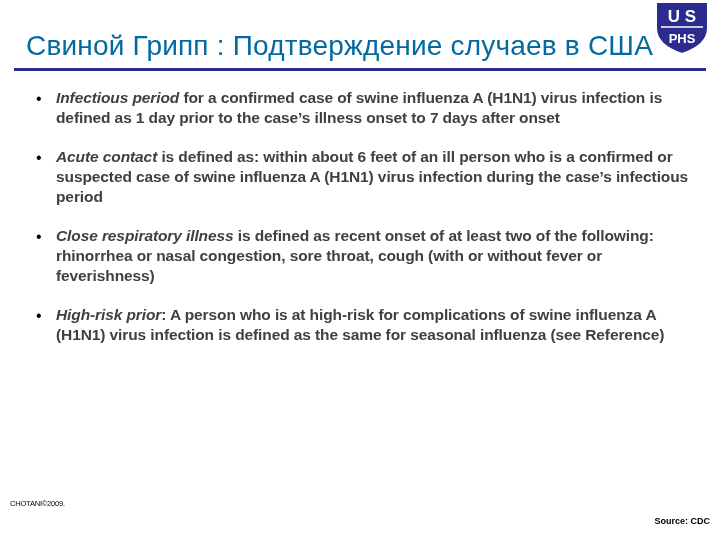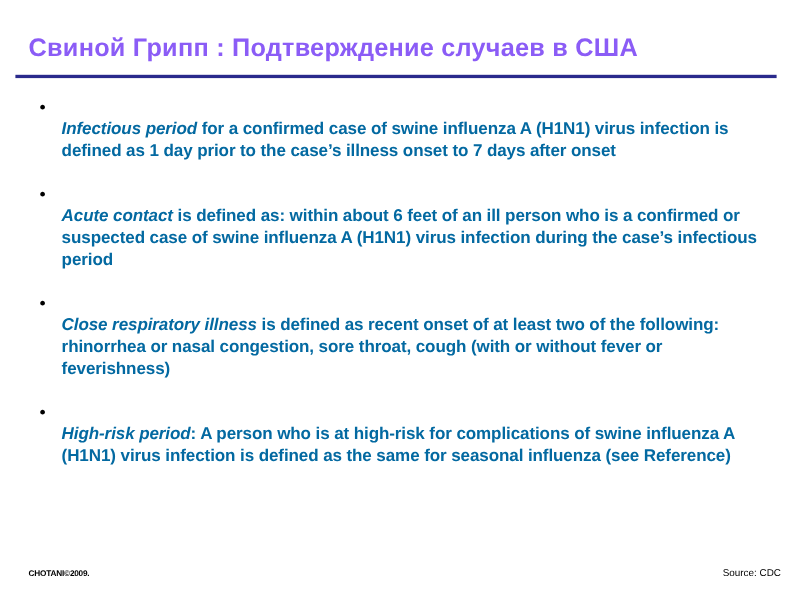--- a/index.html
+++ b/index.html
@@ -29,23 +29,23 @@
     height: 56px;
   }
   .logo svg { display: block; }
 
   
   .title {
     position: absolute;
     top: 30px;
     left: 26px;
     width: 668px;
-    font-size: 23px;
-    font-weight: bold;
-    color: #8b5cf6;
+    font-size: 28px;
+    font-weight: normal;
+    color: #0369a1;
     letter-spacing: 0.2px;
     white-space: nowrap;
   }
   .title-rule {
     position: absolute;
     top: 68px;
     left: 14px;
     width: 692px;
     height: 3px;
     background: #2a2a8c;
@@ -70,55 +70,61 @@
     line-height: 21px;
     color: #000000;
     text-align: left;
     padding-left: 6px;
     box-sizing: border-box;
   }
   .bullet-text {
     flex: 1 1 auto;
     font-size: 15.5px;
     line-height: 20px;
-    color: #0369a1;
+    color: #404040;
     font-weight: bold;
     letter-spacing: -0.1px;
-    margin-top: 20px;
   }
   .bullet-text .lead {
     font-style: italic;
     font-weight: bold;
   }
 
   
   .footer-left {
     position: absolute;
     left: 10px;
-    bottom: 14px;
+    bottom: 32px;
     font-size: 7.5px;
-    font-weight: bold;
+    font-weight: normal;
     color: #000000;
     letter-spacing: -0.2px;
-    margin-left: 16px;
   }
   .footer-right {
     position: absolute;
     right: 10px;
     bottom: 14px;
     font-size: 9px;
-    font-weight: normal;
+    font-weight: bold;
     color: #000000;
   }
 </style>
 </head>
 <body>
 
 <div class="slide">
 
+  <div class="logo">
+    <svg width="60" height="56" viewBox="0 0 60 56" xmlns="http://www.w3.org/2000/svg">
+      <path d="M4 2 L56 2 L56 28 C56 42 42 50 30 54 C18 50 4 42 4 28 Z" fill="#2c2c8e" stroke="#ffffff" stroke-width="2"></path>
+      <text x="30" y="22" text-anchor="middle" fill="#ffffff" font-family="Liberation Sans, sans-serif" font-size="17" font-weight="bold">U S</text>
+      <line x1="9" y1="27" x2="51" y2="27" stroke="#ffffff" stroke-width="1.5"></line>
+      <text x="30" y="43" text-anchor="middle" fill="#ffffff" font-family="Liberation Sans, sans-serif" font-size="13" font-weight="bold">PHS</text>
+    </svg>
+  </div>
 
   <div class="title">Свиной Грипп : Подтверждение случаев в США</div>
   <div class="title-rule"></div>
 
   <div class="body">
 
     <div class="bullet">
       <div class="bullet-mark">•</div>
       <div class="bullet-text"><span class="lead">Infectious period</span><span> for a confirmed case of swine influenza A (H1N1) virus infection is defined as 1 day prior to the case’s illness onset to 7 days after onset</span></div>
     </div>
@@ -128,21 +134,21 @@
       <div class="bullet-text"><span class="lead">Acute contact</span><span> is defined as: within about 6 feet of an ill person who is a confirmed or suspected case of swine influenza A (H1N1) virus infection during the case’s infectious period</span></div>
     </div>
 
     <div class="bullet">
       <div class="bullet-mark">•</div>
       <div class="bullet-text"><span class="lead">Close respiratory illness</span><span> is defined as recent onset of at least two of the following: rhinorrhea or nasal congestion, sore throat, cough (with or without fever or feverishness)</span></div>
     </div>
 
     <div class="bullet">
       <div class="bullet-mark">•</div>
-      <div class="bullet-text"><span class="lead">High-risk period</span><span>: A person who is at high-risk for complications of swine influenza A (H1N1) virus infection is defined as the same for seasonal influenza (see Reference)</span></div>
+      <div class="bullet-text"><span class="lead">High-risk prior</span><span>: A person who is at high-risk for complications of swine influenza A (H1N1) virus infection is defined as the same for seasonal influenza (see Reference)</span></div>
     </div>
 
   </div>
 
   <div class="footer-left">CHOTANI©2009.</div>
   <div class="footer-right">Source: CDC</div>
 
 </div>
 
 </body></html>

